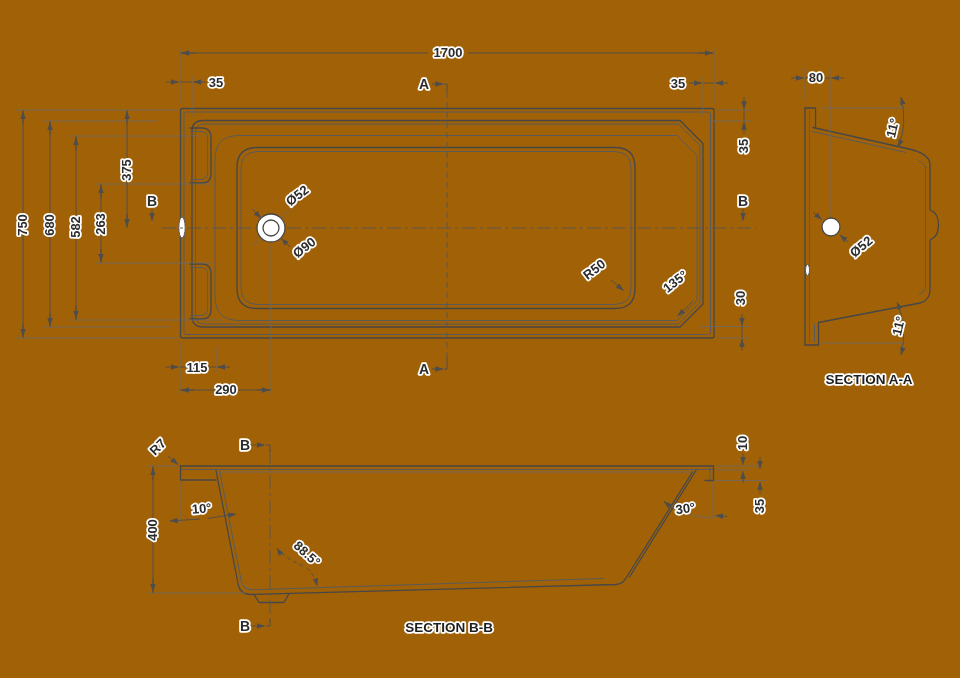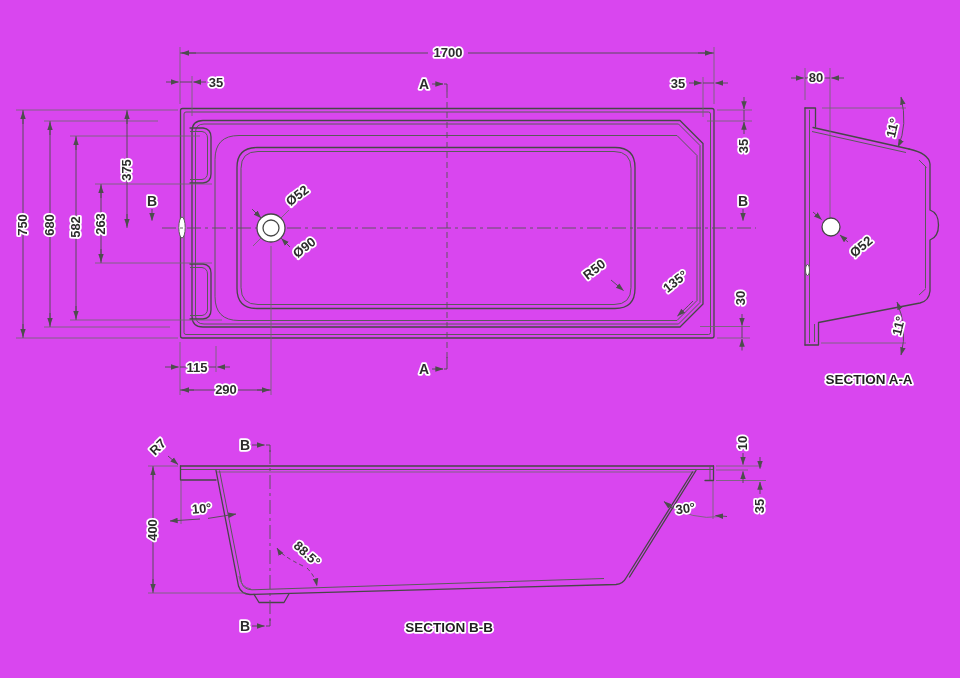--- a/index.html
+++ b/index.html
@@ -1,16 +1,16 @@
 <!DOCTYPE html>
 <html><head>
 <meta charset="utf-8">
 <style>
   html,body{margin:0;padding:0;background:#fff;}
-  .sheet{position:relative;width:960px;height:678px;background:#d946ef;overflow:hidden;
+  .sheet{position:relative;width:960px;height:678px;background:#a16207;overflow:hidden;
          font-family:"Liberation Sans", sans-serif;}
   svg{position:absolute;left:0;top:0;}
   .ol{stroke:#474747;stroke-width:1.3;fill:none;stroke-linejoin:round;stroke-linecap:round;}
   .ol2{stroke:#5a5a5a;stroke-width:1;fill:none;stroke-linejoin:round;}
   .thin{stroke:#6a6a6a;stroke-width:.8;fill:none;}
   .dim{stroke:#4d4d4d;stroke-width:.9;fill:none;}
   .dash{stroke:#555;stroke-width:.9;fill:none;stroke-dasharray:6 4;}
   .cline{stroke:#555;stroke-width:.9;fill:none;stroke-dasharray:14 4 3 4;}
   .arr{stroke:#4d4d4d;stroke-width:.9;fill:none;}
   text{font-family:"Liberation Sans", sans-serif;font-size:13px;font-weight:600;fill:#2c2c2c;

